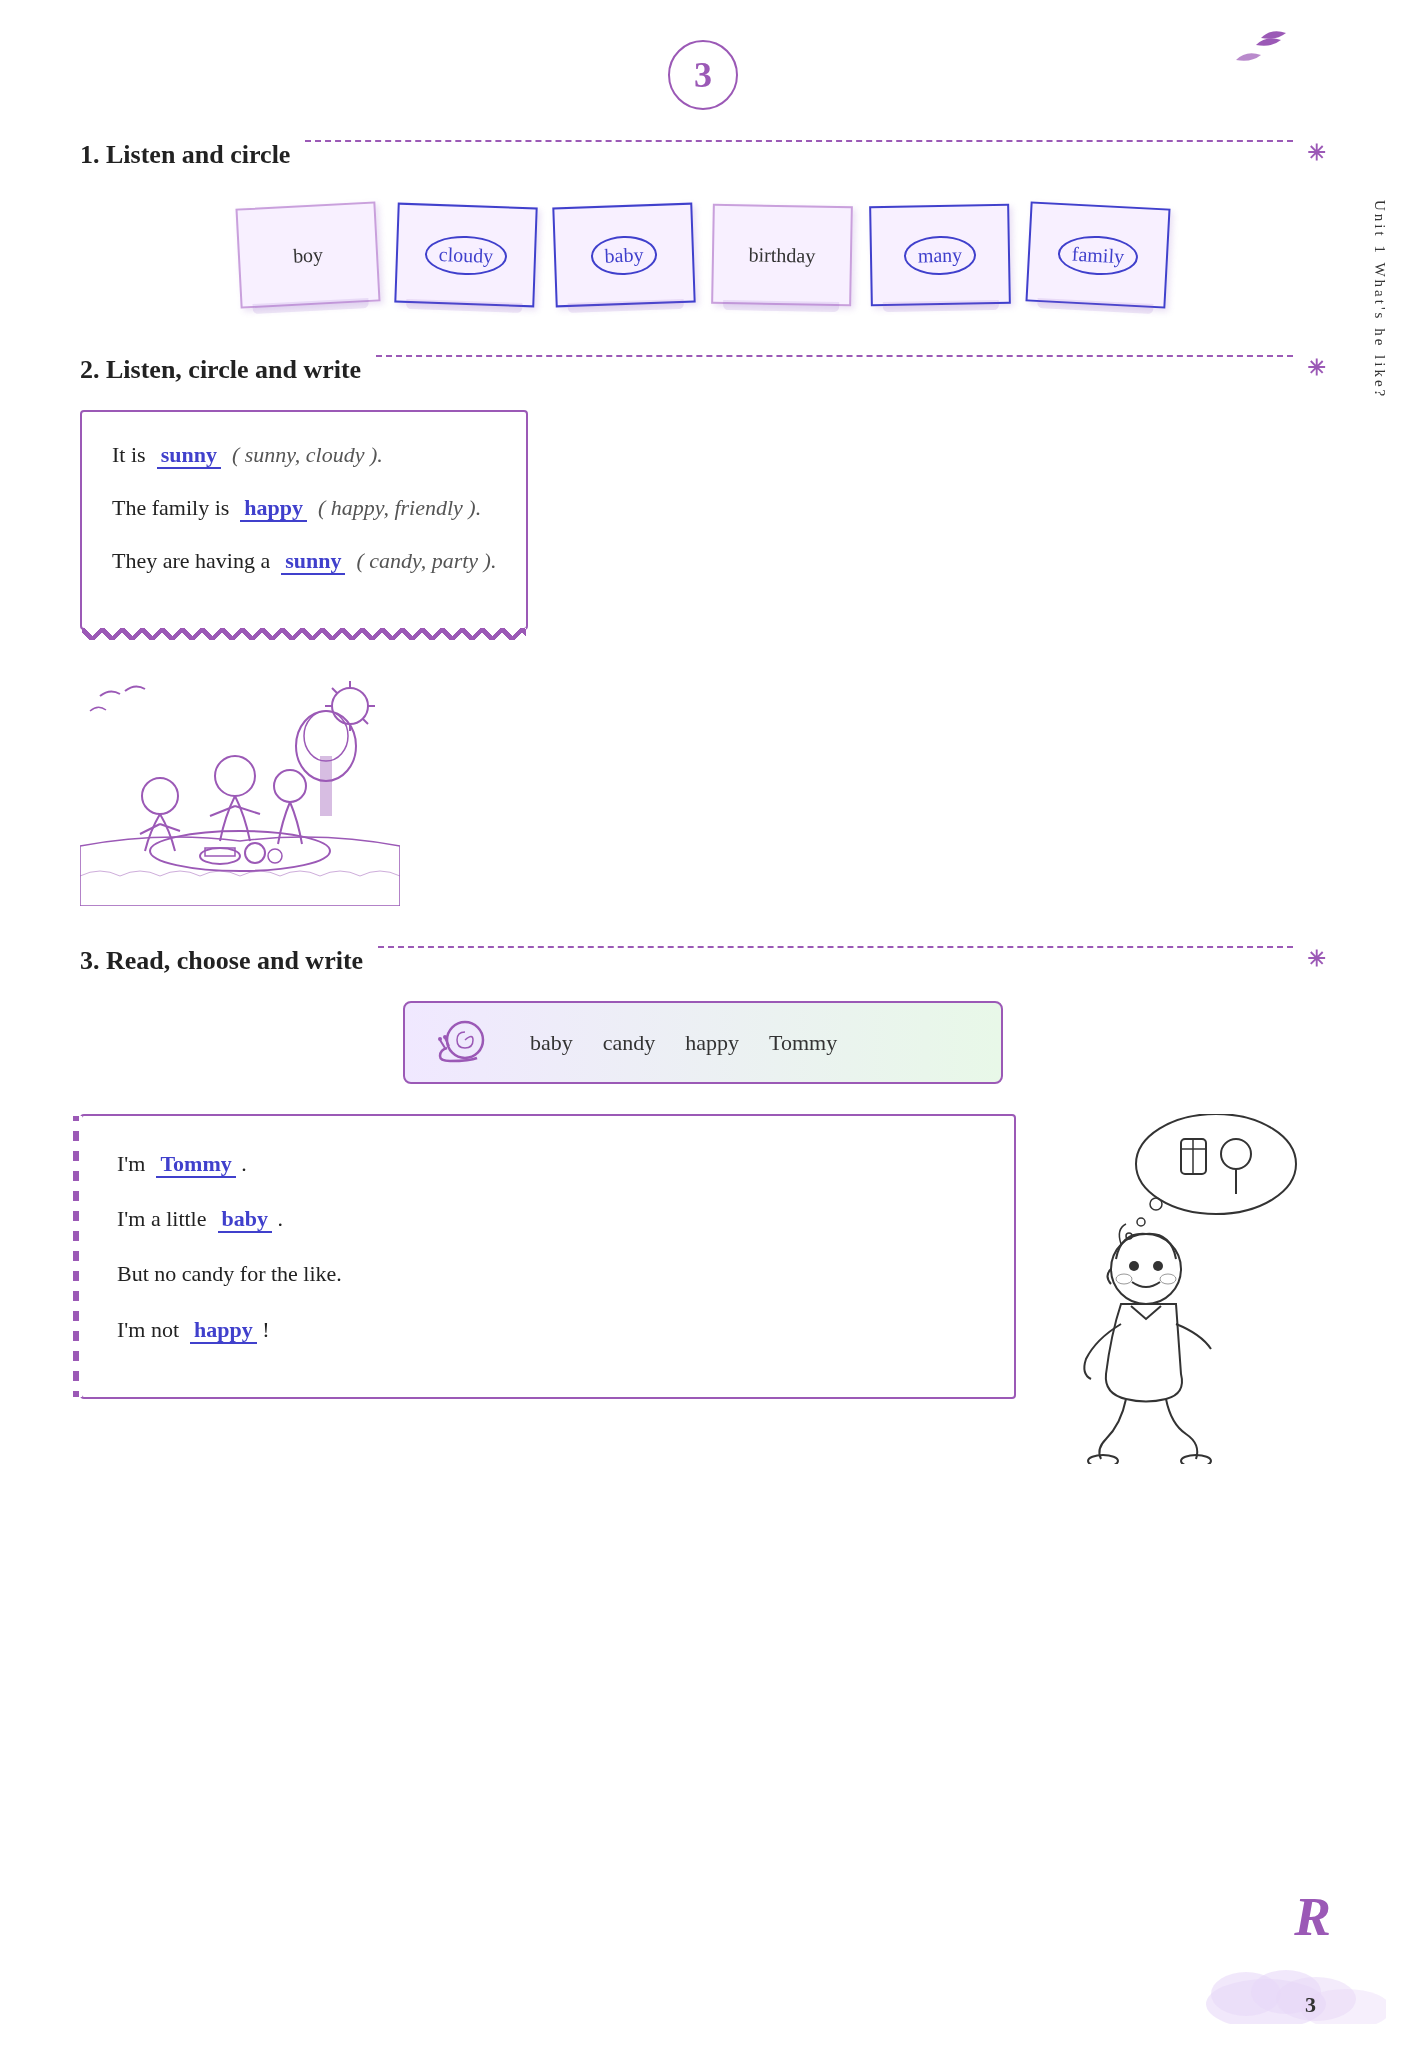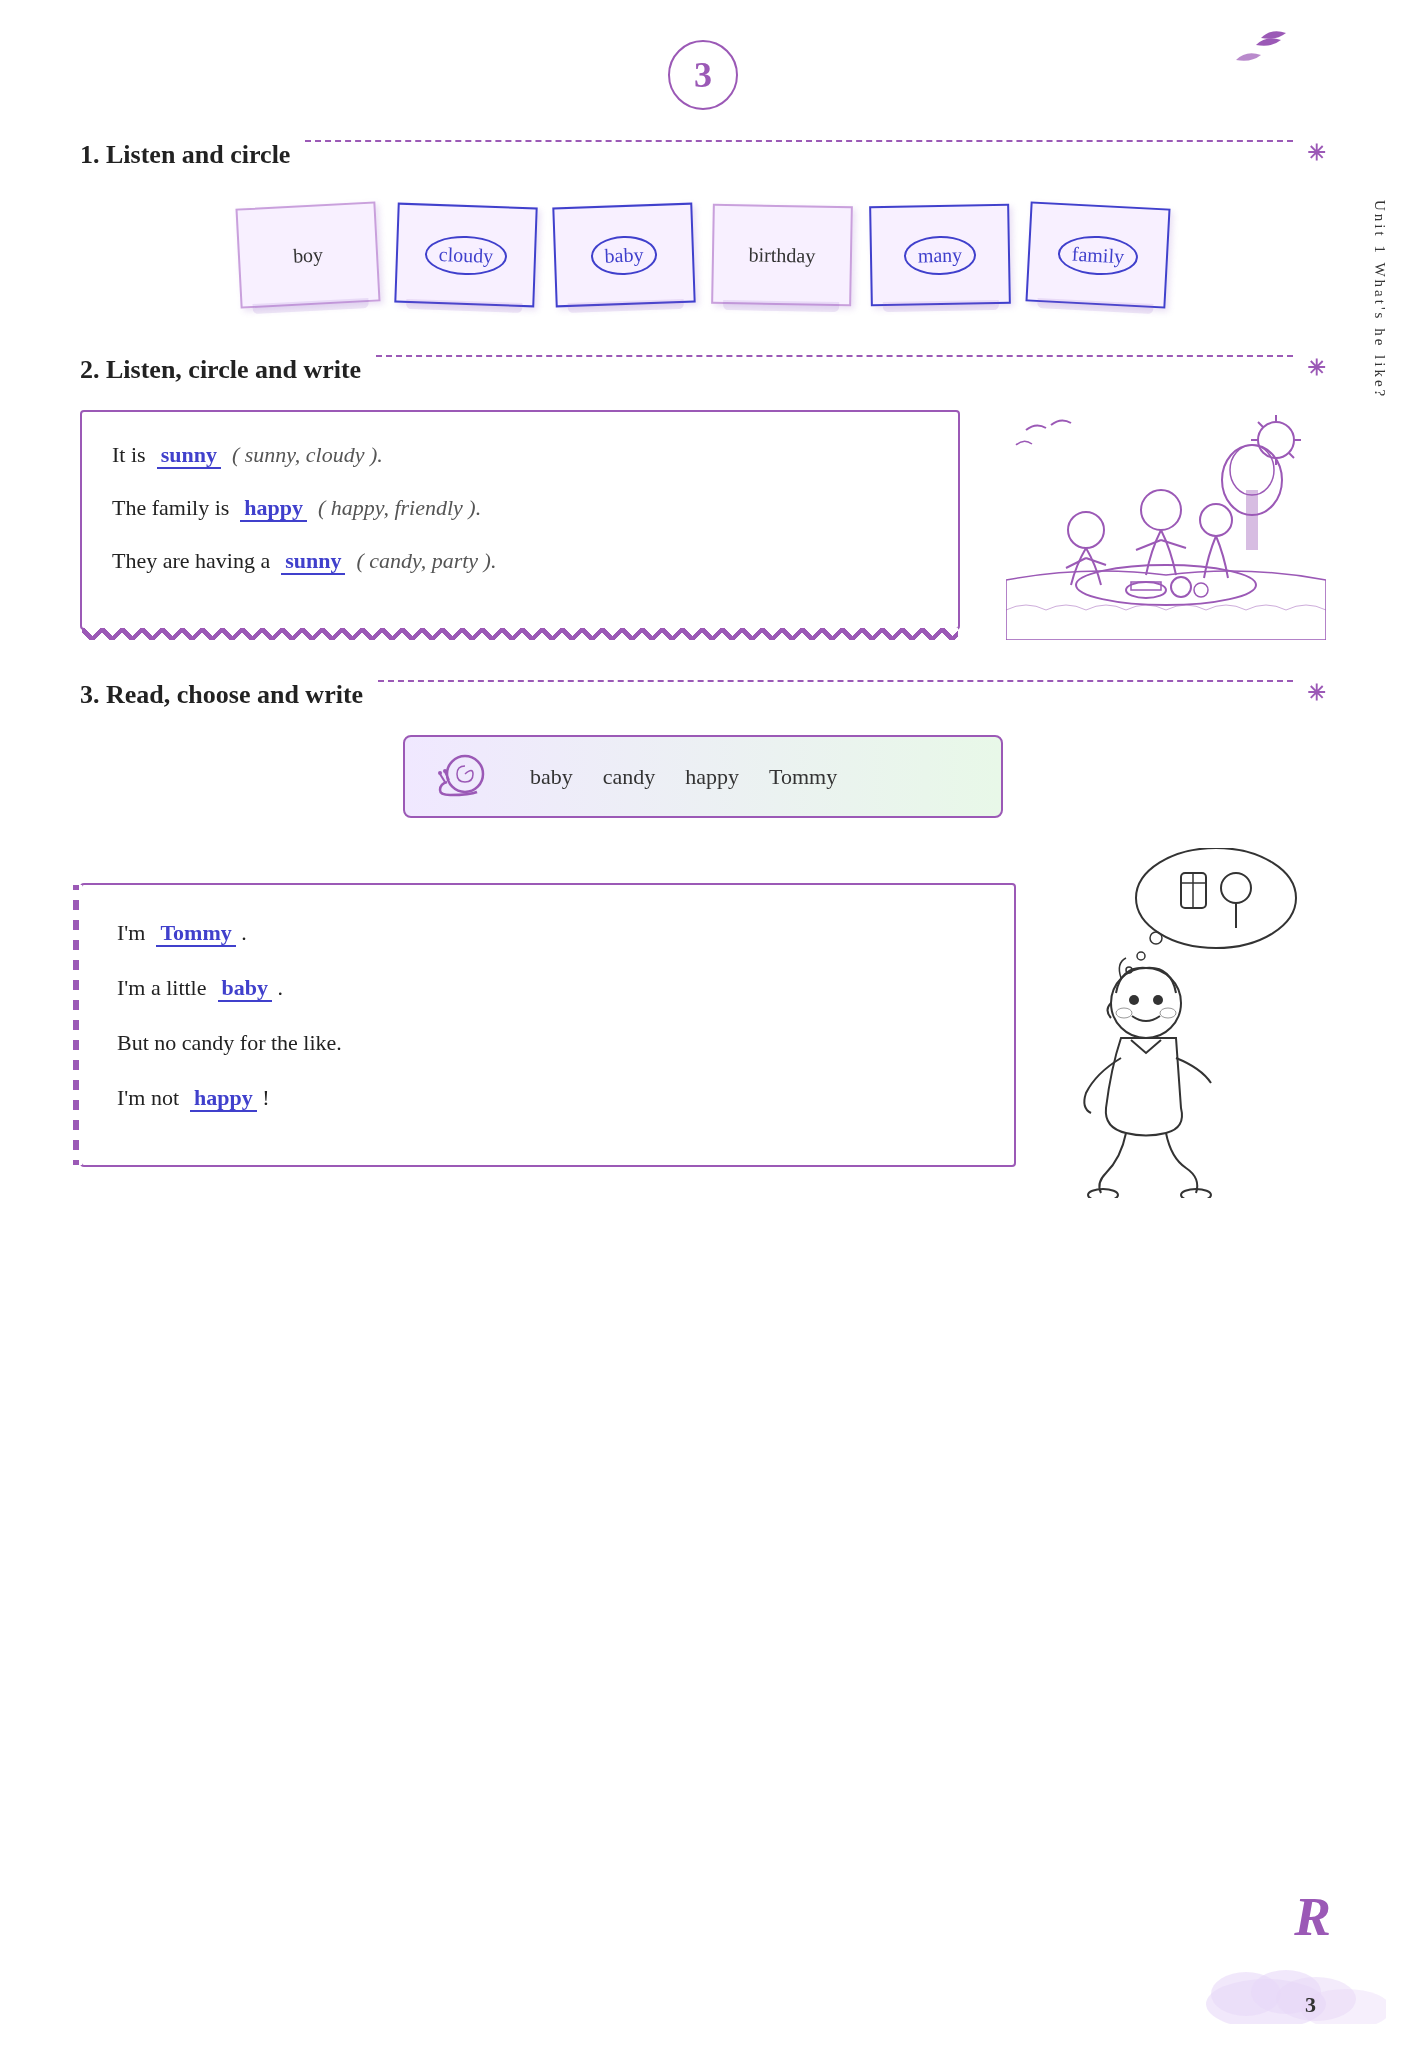--- a/index.html
+++ b/index.html
@@ -105,20 +105,21 @@
       background: rgba(150,100,200,0.15);
       border-radius: 0 0 5px 5px;
     }
 
     
     .section2-container {
       display: flex;
       gap: 46px;
       margin-bottom: 40px;
       align-items: flex-start;
+      flex-direction: column;
     }
 
     .text-box {
       flex: 1;
       border: 2px solid #9b59b6;
       border-radius: 4px;
       padding: 25px 30px;
       background: #fff;
       position: relative;
       min-height: 220px;
@@ -191,21 +192,21 @@
     .word-bank-words {
       display: flex;
       gap: 30px;
       font-size: 22px;
       color: #333;
     }
 
     .story-section {
       display: flex;
       gap: 30px;
-      align-items: center;
+      align-items: flex-start;
     }
 
     .story-box {
       border: 2px solid #9b59b6;
       border-radius: 4px;
       padding: 30px 35px;
       flex: 1;
       position: relative;
       min-height: 280px;
     }

